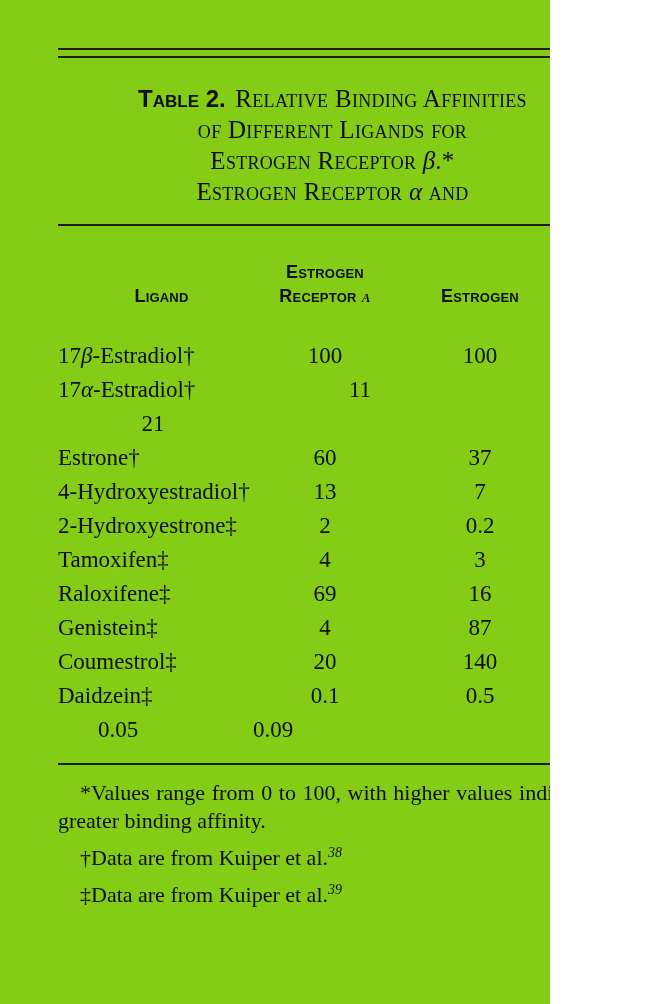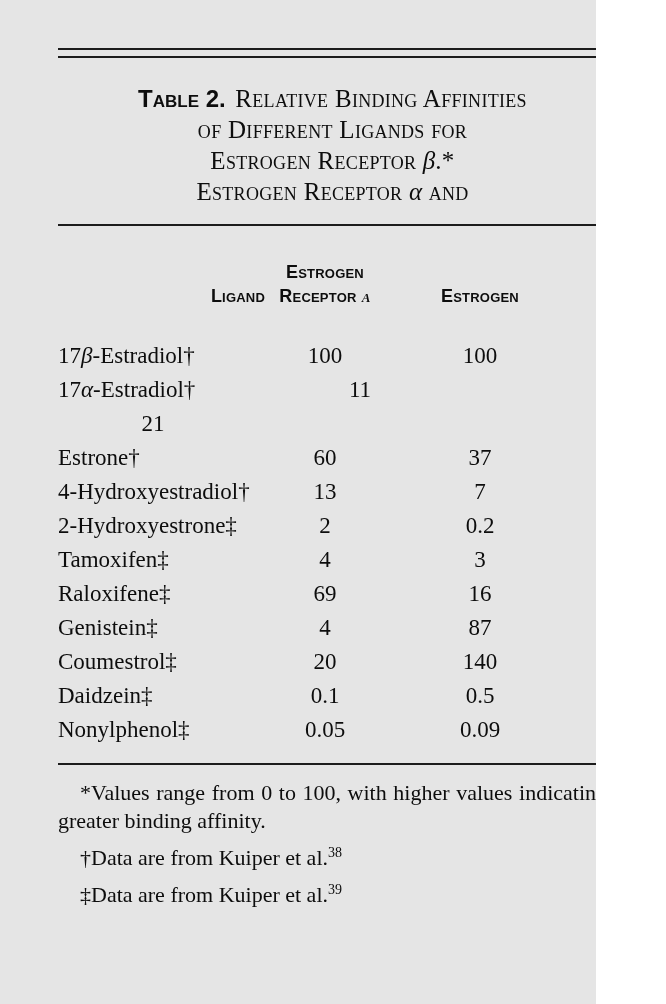--- a/index.html
+++ b/index.html
@@ -1,19 +1,19 @@
 <!DOCTYPE html>
 <html><head>
 <meta charset="utf-8">
 <style>
   html,body{margin:0;padding:0;background:#ffffff;}
   .page{
     position:relative;
-    width:596px;height:1004px;
-    background:#e5e5e5;
+    width:550px;height:1004px;
+    background:#84cc16;
     color:#0d0d0d;
     font-family:"Liberation Serif","DejaVu Serif",serif;
     overflow:hidden;
   }
   .content{margin-left:58px;width:549px;}
   
   .rule-double{
     margin-top:48px;height:6px;
     border-top:2px solid #1c1c1c;
     border-bottom:2px solid #1c1c1c;
@@ -41,41 +41,41 @@
   
   .thead{
     margin-top:34px;
     display:flex;align-items:flex-end;
     font-family:"Liberation Sans","DejaVu Sans",sans-serif;
     font-weight:bold;font-variant:small-caps;
     font-size:18px;line-height:24px;
     letter-spacing:0.2px;
   }
   .th{white-space:nowrap;}
-  .th-ligand{width:207px;text-align:right;}
+  .th-ligand{width:207px;text-align:center;}
   .th-alpha{width:120px;text-align:center;}
   .th-beta{width:190px;text-align:center;}
   .th .greek{font-size:19px;}
   
   .tbody{margin-top:31px;font-size:23px;}
   .row{display:flex;height:34px;align-items:center;}
   .cell{white-space:nowrap;}
   .c-ligand{width:207px;text-align:left;}
   .c-alpha{width:120px;text-align:center;}
   .c-beta{width:190px;text-align:center;}
   .greek-inline{font-style:italic;}
   
   .footnotes{margin-top:14px;font-size:22px;}
   .fn{
     margin:0 0 9px 0;
     line-height:28px;
     text-indent:22px;
   }
   .fn-justify{text-align:justify;}
-  .fn sup{font-size:14px;line-height:0;vertical-align:super;}
+  .fn sup{font-size:14px;line-height:0;vertical-align:super;font-style:italic;}
 </style>
 </head>
 <body>
 
 <div class="page">
   <div class="content">
 
     <div class="rule-double"></div>
 
     <div class="title">
@@ -145,21 +145,20 @@
           <div class="cell c-ligand">Coumestrol‡</div>
           <div class="cell c-alpha">20</div>
           <div class="cell c-beta">140</div>
         </div>
         <div class="row">
           <div class="cell c-ligand">Daidzein‡</div>
           <div class="cell c-alpha">0.1</div>
           <div class="cell c-beta">0.5</div>
         </div>
         <div class="row">
-          <div class="cell c-ligand">Nonylphenol‡</div>
           <div class="cell c-alpha">0.05</div>
           <div class="cell c-beta">0.09</div>
         </div>
       </div>
 
     <div class="rule-single rule-bottom"></div>
 
     <div class="footnotes">
       <p class="fn fn-justify">*Values range from 0 to 100, with higher values indicating greater binding affinity.</p>
       <p class="fn"><span>†Data are from Kuiper et al.</span><sup>38</sup></p>

